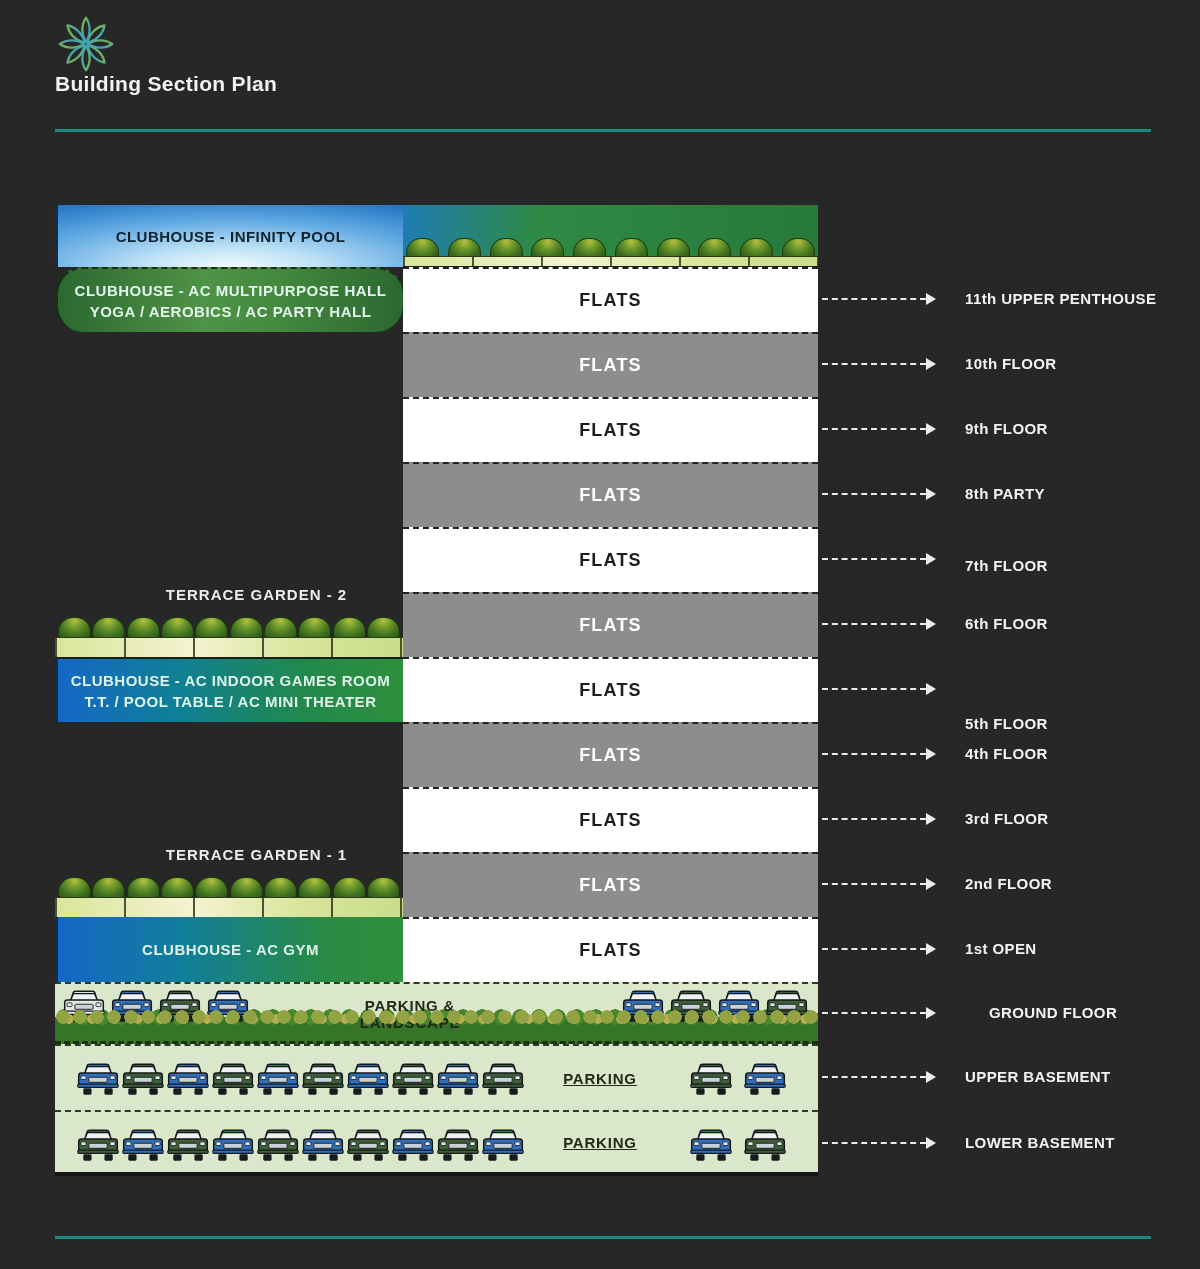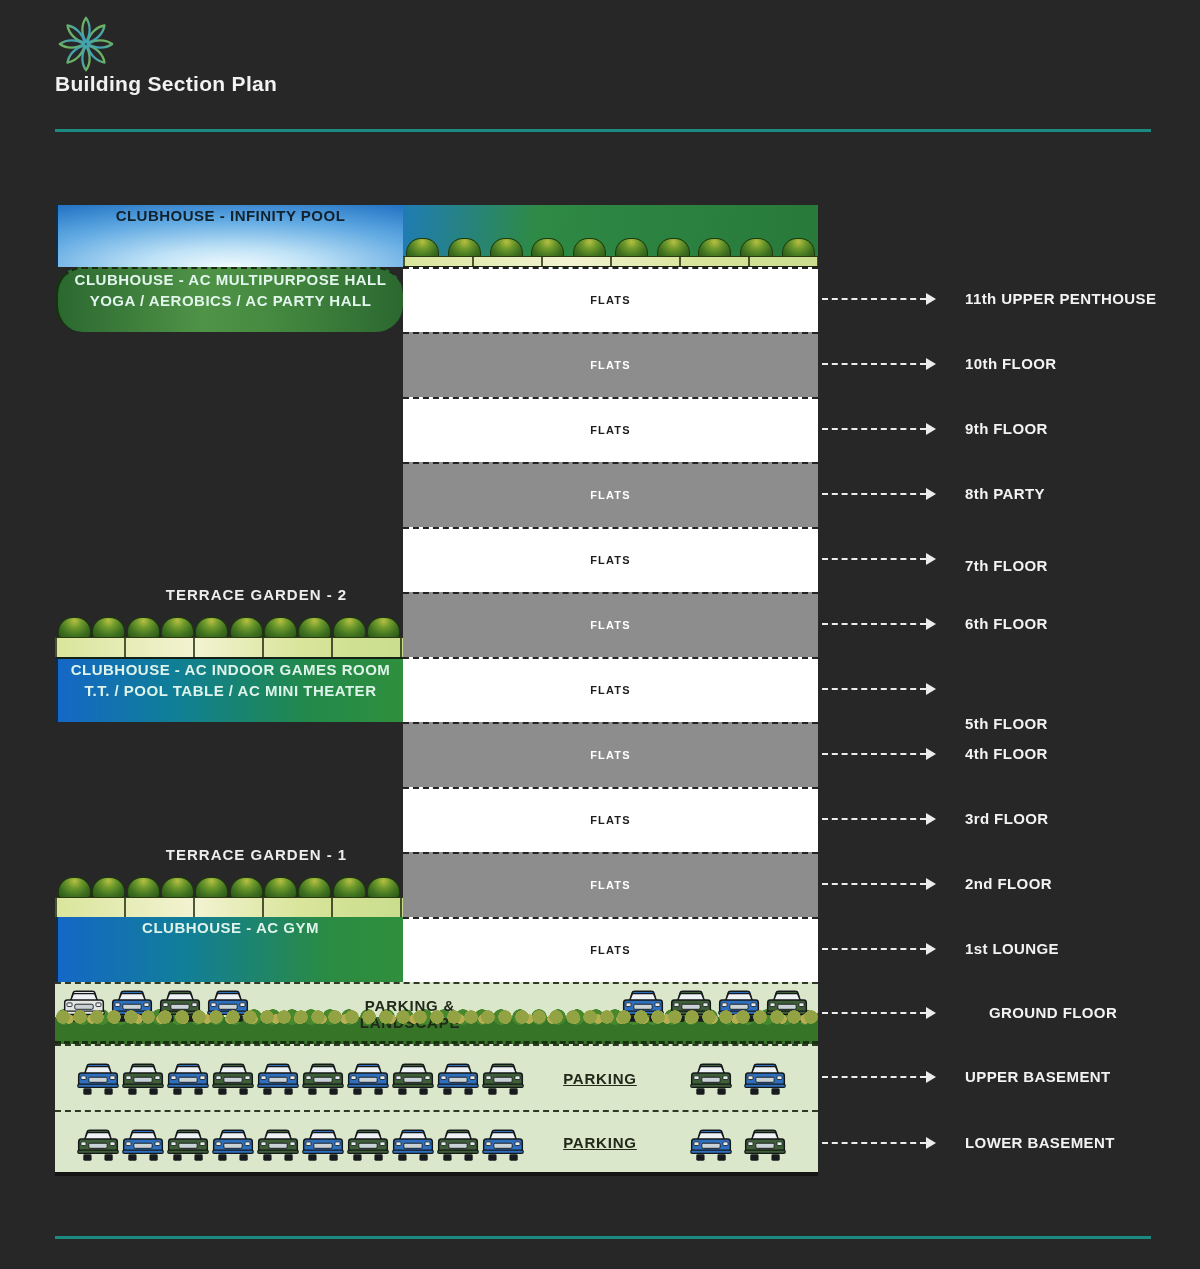--- a/index.html
+++ b/index.html
@@ -9,21 +9,21 @@
   
   .logo{position:absolute;left:55px;top:13px;}
   .page-title{position:absolute;left:55px;top:72px;margin:0;font-size:21px;font-weight:bold;
     color:#f2f2f2;letter-spacing:.3px;}
   .rule{position:absolute;left:55px;width:1096px;height:3px;background:#1b8a7f;}
   .rule-top{top:129px;}
   .rule-bottom{top:1236px;}
 
   
   .blk{position:absolute;box-sizing:border-box;display:flex;flex-direction:column;
-    justify-content:flex-start;text-align:center;font-weight:bold;font-size:15px;letter-spacing:.5px;}
+    justify-content:center;text-align:center;font-weight:bold;font-size:15px;letter-spacing:.5px;}
   .blk span{display:block;line-height:1.4;}
 
   
   .pool{left:55px;top:205px;width:348px;height:62px;color:#10222e;
     border-left:3px solid #0c2f4e;
     background:radial-gradient(ellipse 115% 150% at 50% 102%, #f4fcff 0%, #bfe2f6 22%, #60a9e2 52%, #1f6fc2 82%, #145ba9 100%);}
   .multi{left:55px;top:267px;width:348px;height:65px;color:#e2f5ec;
     border-left:3px solid #16330f;border-top:2px dashed #1c2a14;
     background:linear-gradient(90deg,#2b6830 0%,#4f9347 42%,#458a40 62%,#2b6830 100%);border-radius:27px;}
   .games{left:55px;top:657px;width:348px;height:65px;color:#def3ea;
@@ -53,21 +53,21 @@
   .t3{left:403px;top:205px;width:415px;height:62px;color:#eaf6e6;letter-spacing:.6px;
     background:linear-gradient(95deg,#1f7cb4 0%,#2e8a45 32%,#28793a 100%);
     justify-content:flex-start;padding-top:10px;}
   .t3 .bushes{position:absolute;left:0;right:0;bottom:9px;}
   .t3 .planter{position:absolute;left:0;right:0;bottom:0;height:9px;}
 
   
   .flat-row{position:absolute;left:403px;width:415px;height:65px;box-sizing:border-box;
     border-top:2px dashed #232323;}
   .flat-row span{display:block;text-align:center;line-height:62px;font-weight:bold;
-    font-size:11px;letter-spacing:1.2px;}
+    font-size:18px;letter-spacing:1.2px;}
   .flat-row.white{background:#ffffff;}
   .flat-row.white span{color:#1d1d1d;}
   .flat-row.gray{background:#8d8d8d;}
   .flat-row.gray span{color:#ffffff;}
 
   
   .arrow-line{position:absolute;left:822px;width:104px;height:0;border-top:2px dashed #ececec;}
   .arrow-head{position:absolute;left:926px;width:0;height:0;border-left:10px solid #ececec;
     border-top:6px solid transparent;border-bottom:6px solid transparent;}
   .floor-label{position:absolute;left:965px;transform:translateY(-54%);font-weight:bold;
@@ -242,21 +242,21 @@
       <div class="arrow-head" style="top: 748px;"></div>
       <div class="floor-label" style="top: 754px;">4th FLOOR</div>
       <div class="arrow-line" style="top: 818px;"></div>
       <div class="arrow-head" style="top: 813px;"></div>
       <div class="floor-label" style="top: 819px;">3rd FLOOR</div>
       <div class="arrow-line" style="top: 883px;"></div>
       <div class="arrow-head" style="top: 878px;"></div>
       <div class="floor-label" style="top: 884px;">2nd FLOOR</div>
       <div class="arrow-line" style="top: 948px;"></div>
       <div class="arrow-head" style="top: 943px;"></div>
-      <div class="floor-label" style="top: 949px;">1st LOUNGE</div>
+      <div class="floor-label" style="top: 949px;">1st OPEN</div>
       <div class="arrow-line" style="top: 1012px;"></div>
       <div class="arrow-head" style="top: 1007px;"></div>
       <div class="floor-label" style="top: 1013px; margin-left: 24px;">GROUND FLOOR</div>
       <div class="arrow-line" style="top: 1076px;"></div>
       <div class="arrow-head" style="top: 1071px;"></div>
       <div class="floor-label" style="top: 1077px;">UPPER BASEMENT</div>
       <div class="arrow-line" style="top: 1142px;"></div>
       <div class="arrow-head" style="top: 1137px;"></div>
       <div class="floor-label" style="top: 1143px;">LOWER BASEMENT</div>
     </div>

